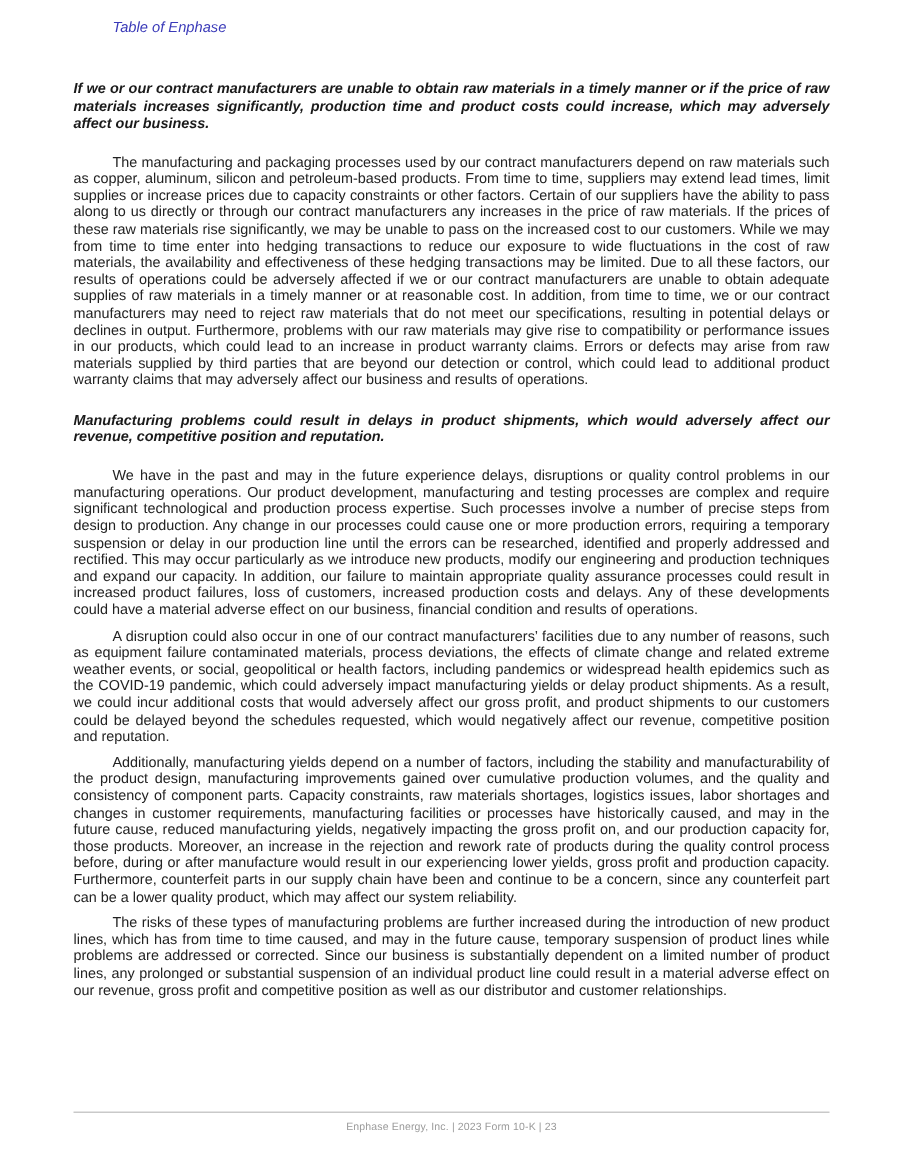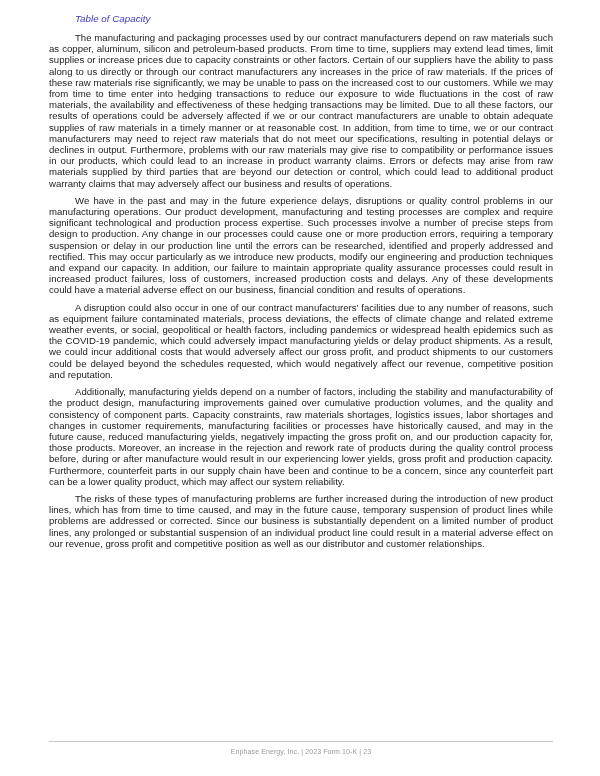--- a/index.html
+++ b/index.html
@@ -60,27 +60,29 @@
     font-size: 7px;
     color: #9a9a9a;
     letter-spacing: 0.1px;
   }
 </style>
 </head>
 <body>
 
 <div class="content">
 
-  <a class="toc-link">Table of Capacity</a>
+  <a class="toc-link">Table of Enphase</a>
 
   <section>
+    <h2 class="risk-heading">If we or our contract manufacturers are unable to obtain raw materials in a timely manner or if the price of raw materials increases significantly, production time and product costs could increase, which may adversely affect our business.</h2>
     <p class="body-para">The manufacturing and packaging processes used by our contract manufacturers depend on raw materials such as copper, aluminum, silicon and petroleum-based products. From time to time, suppliers may extend lead times, limit supplies or increase prices due to capacity constraints or other factors. Certain of our suppliers have the ability to pass along to us directly or through our contract manufacturers any increases in the price of raw materials. If the prices of these raw materials rise significantly, we may be unable to pass on the increased cost to our customers. While we may from time to time enter into hedging transactions to reduce our exposure to wide fluctuations in the cost of raw materials, the availability and effectiveness of these hedging transactions may be limited. Due to all these factors, our results of operations could be adversely affected if we or our contract manufacturers are unable to obtain adequate supplies of raw materials in a timely manner or at reasonable cost. In addition, from time to time, we or our contract manufacturers may need to reject raw materials that do not meet our specifications, resulting in potential delays or declines in output. Furthermore, problems with our raw materials may give rise to compatibility or performance issues in our products, which could lead to an increase in product warranty claims. Errors or defects may arise from raw materials supplied by third parties that are beyond our detection or control, which could lead to additional product warranty claims that may adversely affect our business and results of operations.</p>
   </section>
 
   <section>
+    <h2 class="risk-heading">Manufacturing problems could result in delays in product shipments, which would adversely affect our revenue, competitive position and reputation.</h2>
     <p class="body-para">We have in the past and may in the future experience delays, disruptions or quality control problems in our manufacturing operations. Our product development, manufacturing and testing processes are complex and require significant technological and production process expertise. Such processes involve a number of precise steps from design to production. Any change in our processes could cause one or more production errors, requiring a temporary suspension or delay in our production line until the errors can be researched, identified and properly addressed and rectified. This may occur particularly as we introduce new products, modify our engineering and production techniques and expand our capacity. In addition, our failure to maintain appropriate quality assurance processes could result in increased product failures, loss of customers, increased production costs and delays. Any of these developments could have a material adverse effect on our business, financial condition and results of operations.</p>
     <p class="body-para">A disruption could also occur in one of our contract manufacturers’ facilities due to any number of reasons, such as equipment failure contaminated materials, process deviations, the effects of climate change and related extreme weather events, or social, geopolitical or health factors, including pandemics or widespread health epidemics such as the COVID-19 pandemic, which could adversely impact manufacturing yields or delay product shipments. As a result, we could incur additional costs that would adversely affect our gross profit, and product shipments to our customers could be delayed beyond the schedules requested, which would negatively affect our revenue, competitive position and reputation.</p>
     <p class="body-para">Additionally, manufacturing yields depend on a number of factors, including the stability and manufacturability of the product design, manufacturing improvements gained over cumulative production volumes, and the quality and consistency of component parts. Capacity constraints, raw materials shortages, logistics issues, labor shortages and changes in customer requirements, manufacturing facilities or processes have historically caused, and may in the future cause, reduced manufacturing yields, negatively impacting the gross profit on, and our production capacity for, those products. Moreover, an increase in the rejection and rework rate of products during the quality control process before, during or after manufacture would result in our experiencing lower yields, gross profit and production capacity. Furthermore, counterfeit parts in our supply chain have been and continue to be a concern, since any counterfeit part can be a lower quality product, which may affect our system reliability.</p>
     <p class="body-para">The risks of these types of manufacturing problems are further increased during the introduction of new product lines, which has from time to time caused, and may in the future cause, temporary suspension of product lines while problems are addressed or corrected. Since our business is substantially dependent on a limited number of product lines, any prolonged or substantial suspension of an individual product line could result in a material adverse effect on our revenue, gross profit and competitive position as well as our distributor and customer relationships.</p>
   </section>
 
 </div>
 
 <div class="page-footer">
   <div class="footer-text">Enphase Energy, Inc. | 2023 Form 10-K | 23</div>

